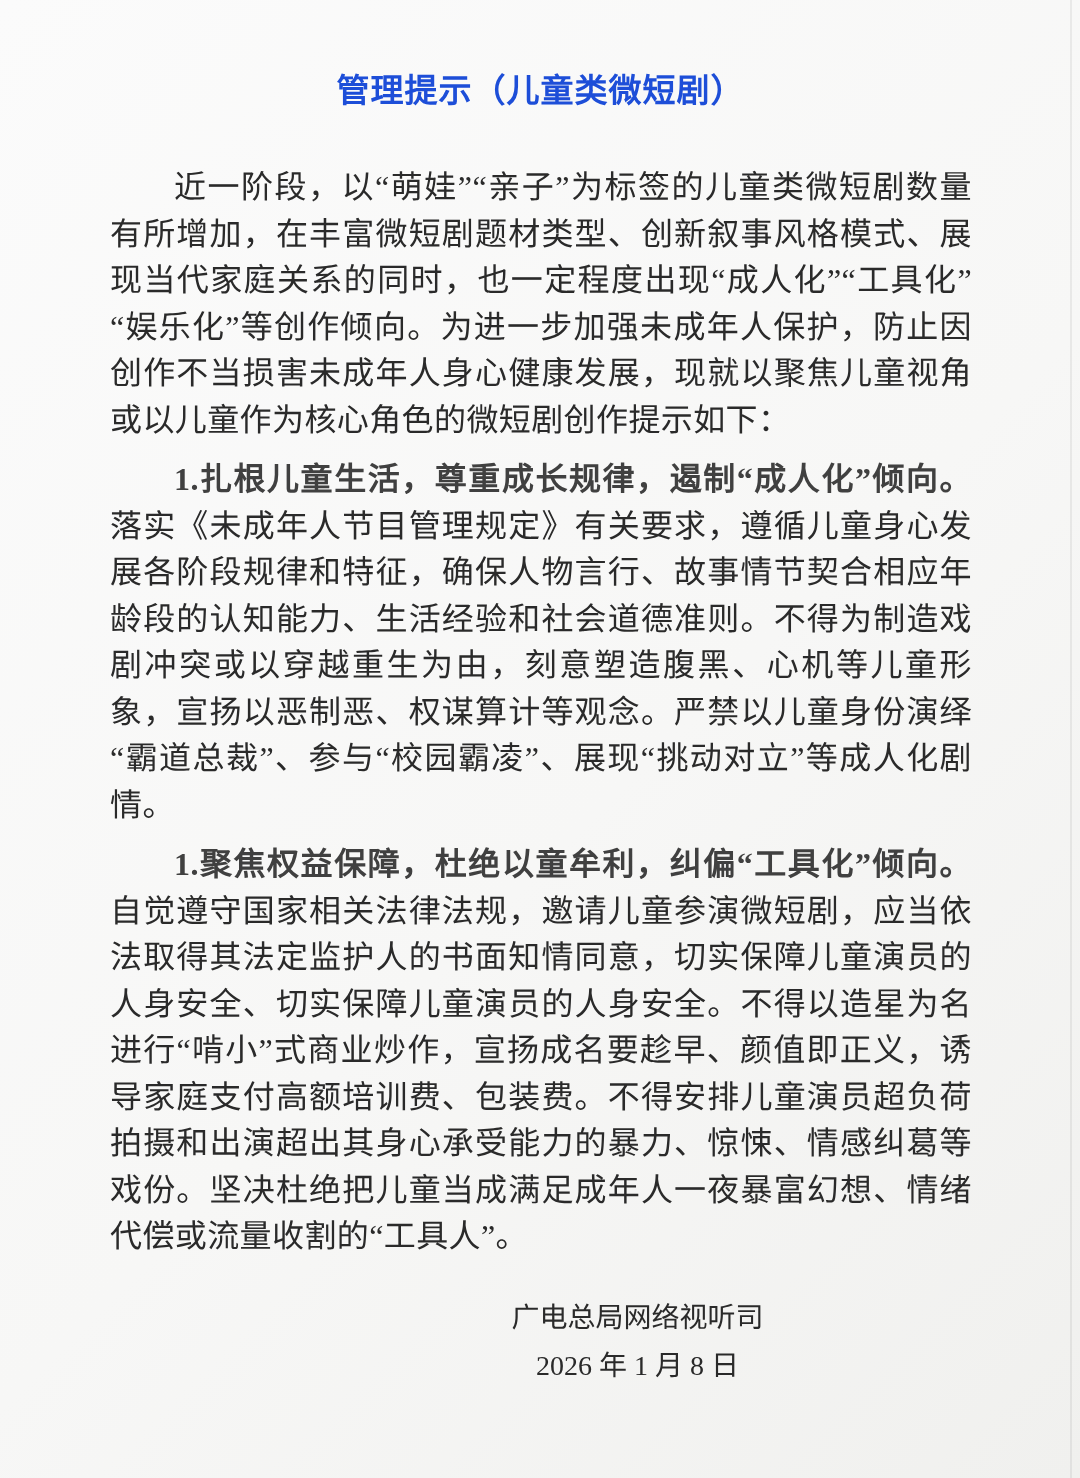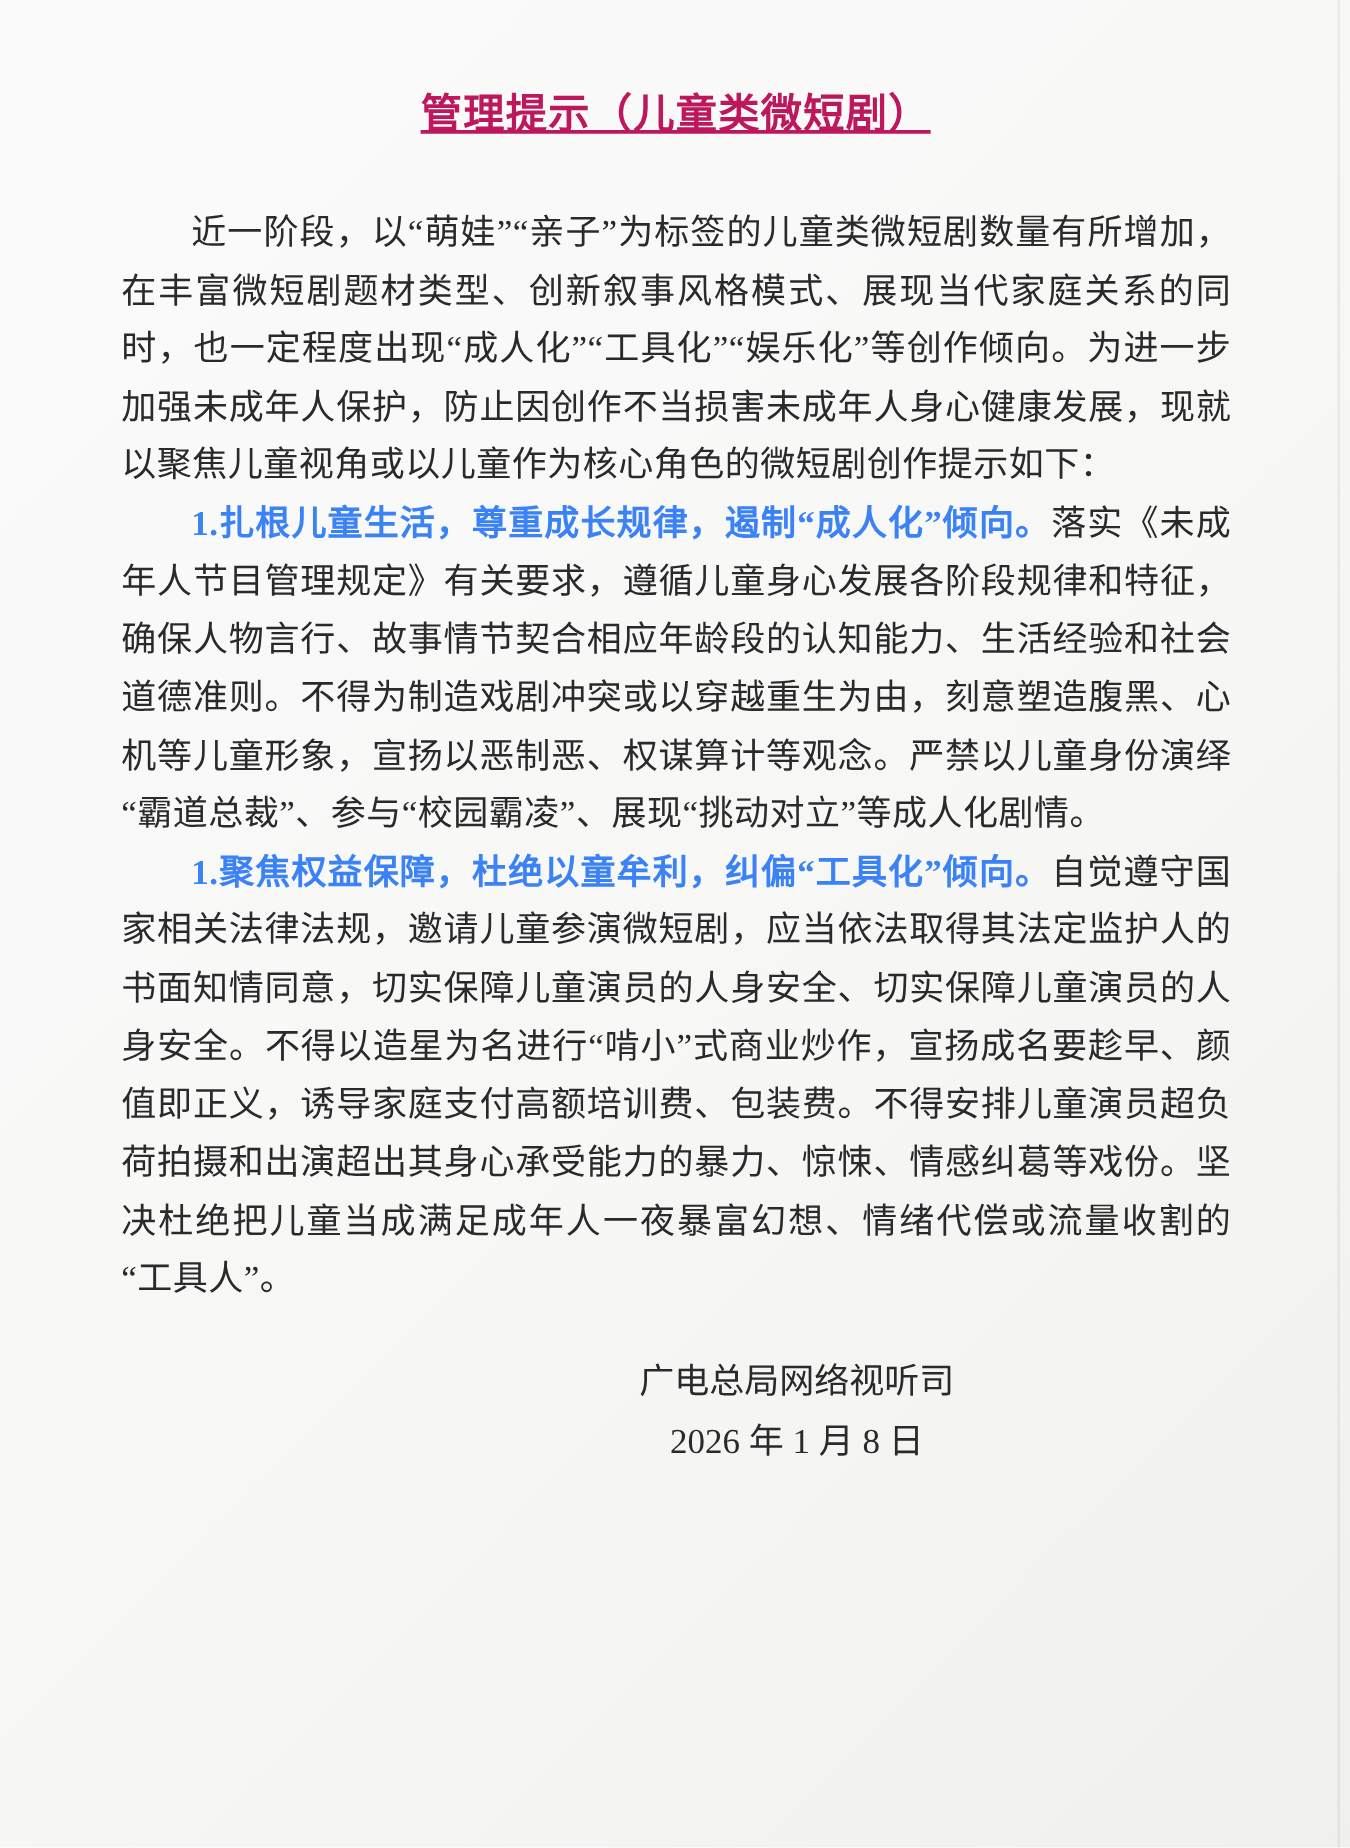--- a/index.html
+++ b/index.html
@@ -31,38 +31,37 @@
     width: 2px;
     height: 100%;
     background: rgba(0,0,0,0.06);
   }
   .doc-title {
     margin: 0 0 52px 0;
     text-align: center;
     font-size: 33px;
     font-weight: 700;
     letter-spacing: 1px;
-    color: #be185d;
-    text-decoration: underline;
+    color: #1d4ed8;
   }
   .body-text {
     width: 888px;
   }
   .para {
-    margin: 0;
-    font-size: 28px;
+    margin: 13px;
+    font-size: 32px;
     line-height: 46.5px;
     text-align: justify;
     text-indent: 2em;
     letter-spacing: 0.4px;
     color: #2a2a2a;
   }
   .para .lead {
     font-weight: 700;
-    color: #3b82f6;
+    color: #404040;
   }
   .sign-block {
     margin-top: 34px;
     text-align: center;
     position: relative;
     left: 97px; 
     font-size: 28px;
     line-height: 48px;
     color: #2a2a2a;
   }

